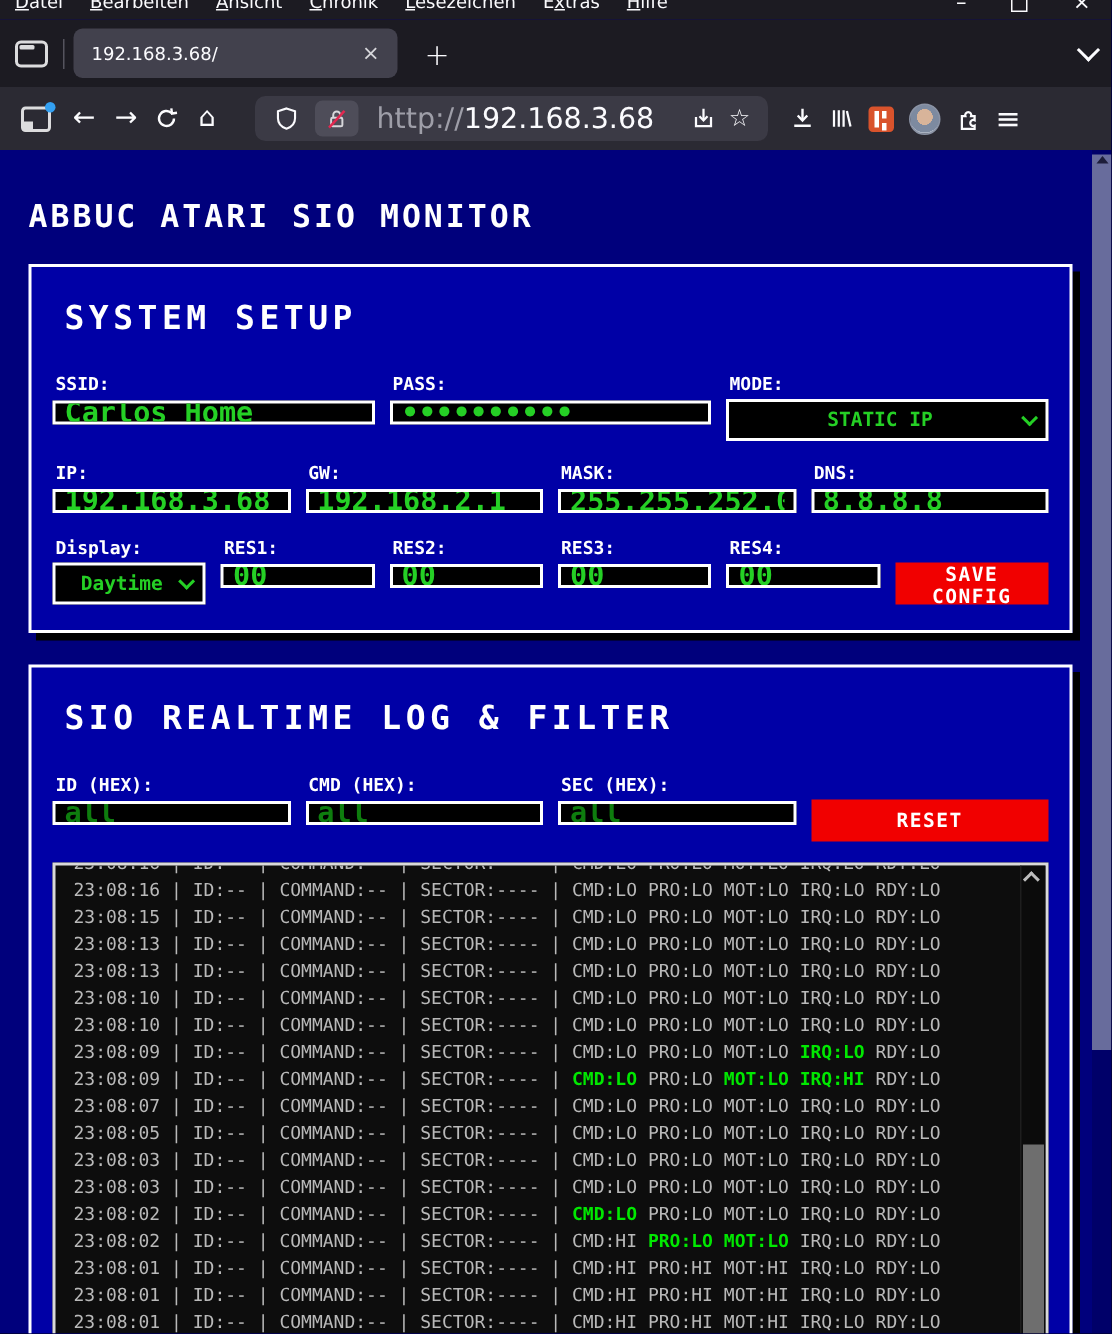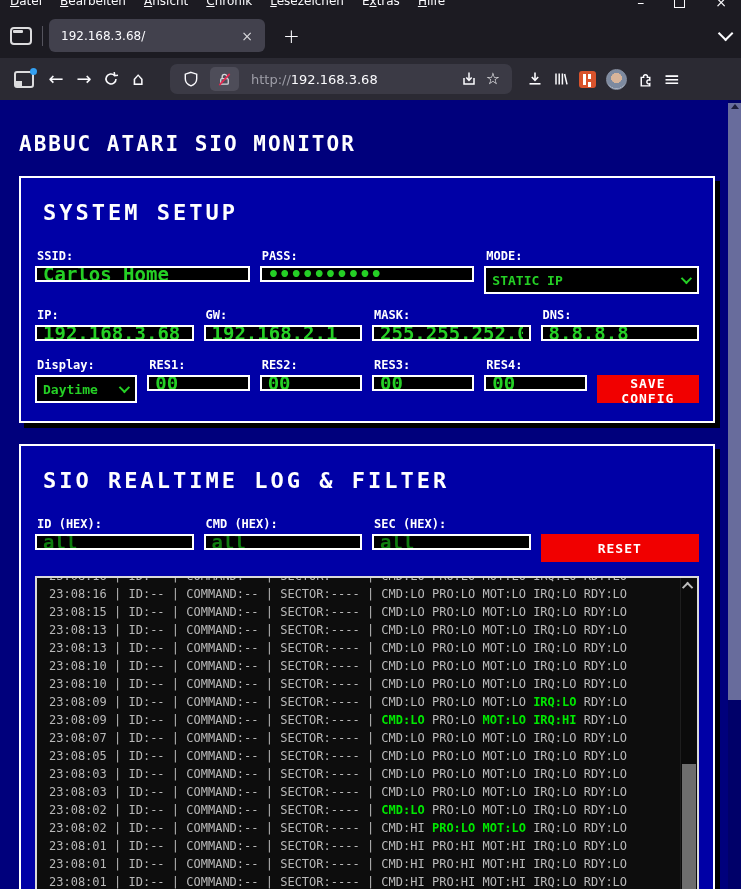--- a/index.html
+++ b/index.html
@@ -27,21 +27,21 @@
        border-bottom:2px solid #fbfbfe;transform:rotate(45deg) translateY(-3px);}
 
   .navbar{height:42px;background:#2b2a33;display:flex;align-items:center;padding:0 8px;box-sizing:border-box;}
   .navico{color:#fbfbfe;font-size:18px;line-height:18px;width:28px;text-align:center;flex:0 0 auto;}
   .fxview2{position:relative;width:16px;height:13px;border:2px solid #dcdcde;border-radius:3px;margin:0 8px 0 6px;flex:0 0 auto;}
   .fxview2::before{content:"";position:absolute;left:-1px;bottom:-1px;width:7px;height:6px;background:#dcdcde;}
   .fxview2::after{content:"";position:absolute;right:-5px;top:-5px;width:7px;height:7px;border-radius:50%;background:#33a0f2;}
   .urlbar{height:30px;width:342px;background:#3b3a45;border-radius:7px;display:flex;align-items:center;
           margin:0 10px 0 18px;padding:0 8px;box-sizing:border-box;}
   .chip{height:24px;background:#4e4d59;border-radius:5px;display:flex;align-items:center;padding:0 7px;margin:0 6px;}
-  .urltext{font-size:13px;color:#fbfbfe;flex:1;white-space:nowrap;margin-left:6px;}
+  .urltext{font-size:19px;color:#fbfbfe;flex:1;white-space:nowrap;margin-left:6px;}
   .urltext .scheme{color:#9e9ea8;}
   .svgico{display:inline-flex;flex:0 0 auto;align-items:center;justify-content:center;width:26px;}
   .extbadge{width:17px;height:17px;background:#d9532c;border-radius:3px;position:relative;flex:0 0 auto;margin:0 5px;}
   .extbadge::before{content:"";position:absolute;left:4px;top:3px;width:3px;height:11px;background:#fff;}
   .extbadge::after{content:"";position:absolute;left:9px;top:3px;width:3px;height:5px;background:#fff;box-shadow:0 8px 0 #fff;}
   .avatar{width:19px;height:19px;border-radius:50%;flex:0 0 auto;margin:0 5px;
           background:radial-gradient(circle at 50% 42%, #d8b49a 0 36%, #7d8aa0 37% 70%, #aab3c2 71%);
           border:1px solid #8b93a5;}
   .menuburger{color:#fbfbfe;font-size:20px;width:28px;text-align:center;flex:0 0 auto;}
 
@@ -54,21 +54,21 @@
   .panel-heading{color:#fff;font-size:22px;font-weight:bold;letter-spacing:3px;margin:8px 0 24px 8px;}
   .grid3{display:grid;grid-template-columns:repeat(3,1fr);gap:10px;margin-bottom:14px;}
   .grid4{display:grid;grid-template-columns:repeat(4,1fr);gap:10px;margin-bottom:14px;}
   .grid6{display:grid;grid-template-columns:repeat(6,1fr);gap:10px;}
   .flabel{display:block;color:#fff;font-size:12px;font-weight:bold;margin:0 0 3px 2px;white-space:nowrap;}
   .finput{width:100%;height:16px;box-sizing:border-box;background:#000;border:2px solid #fff;
           color:#25d025;font-size:19px;font-weight:bold;font-family:"DejaVu Sans Mono",monospace;
           padding:0 6px;outline:none;}
   .finput.dim{color:#0e7d0e;text-decoration:underline;}
   .fselect{height:28px;box-sizing:border-box;background:#000;border:2px solid #fff;display:flex;
-           align-items:center;padding:0 8px 0 6px;color:#25d025;font-size:13px;font-weight:bold;}
+           align-items:center;padding:0 8px 0 6px;color:#25d025;font-size:13px;font-weight:bold;text-align:center;}
   .fselect span.val{flex:1;white-space:nowrap;overflow:hidden;}
   .gchev{width:6px;height:6px;border-right:2px solid #25d025;border-bottom:2px solid #25d025;
          transform:rotate(45deg) translateY(-2px);flex:0 0 auto;}
   .redbtn{height:28px;width:100%;background:#f10000;border:none;color:#fff;font-weight:bold;
           font-size:13px;letter-spacing:1px;font-family:"DejaVu Sans Mono",monospace;}
   
   .logbox{position:relative;margin-top:13px;height:340px;background:#0d0d0d;border:2px solid #d9d9d9;
           box-sizing:border-box;overflow:hidden;}
   .logrows{margin-top:-11px;padding-left:12px;}
   .log-row{font-size:12px;line-height:18px;color:#b9b9b9;white-space:pre;}

